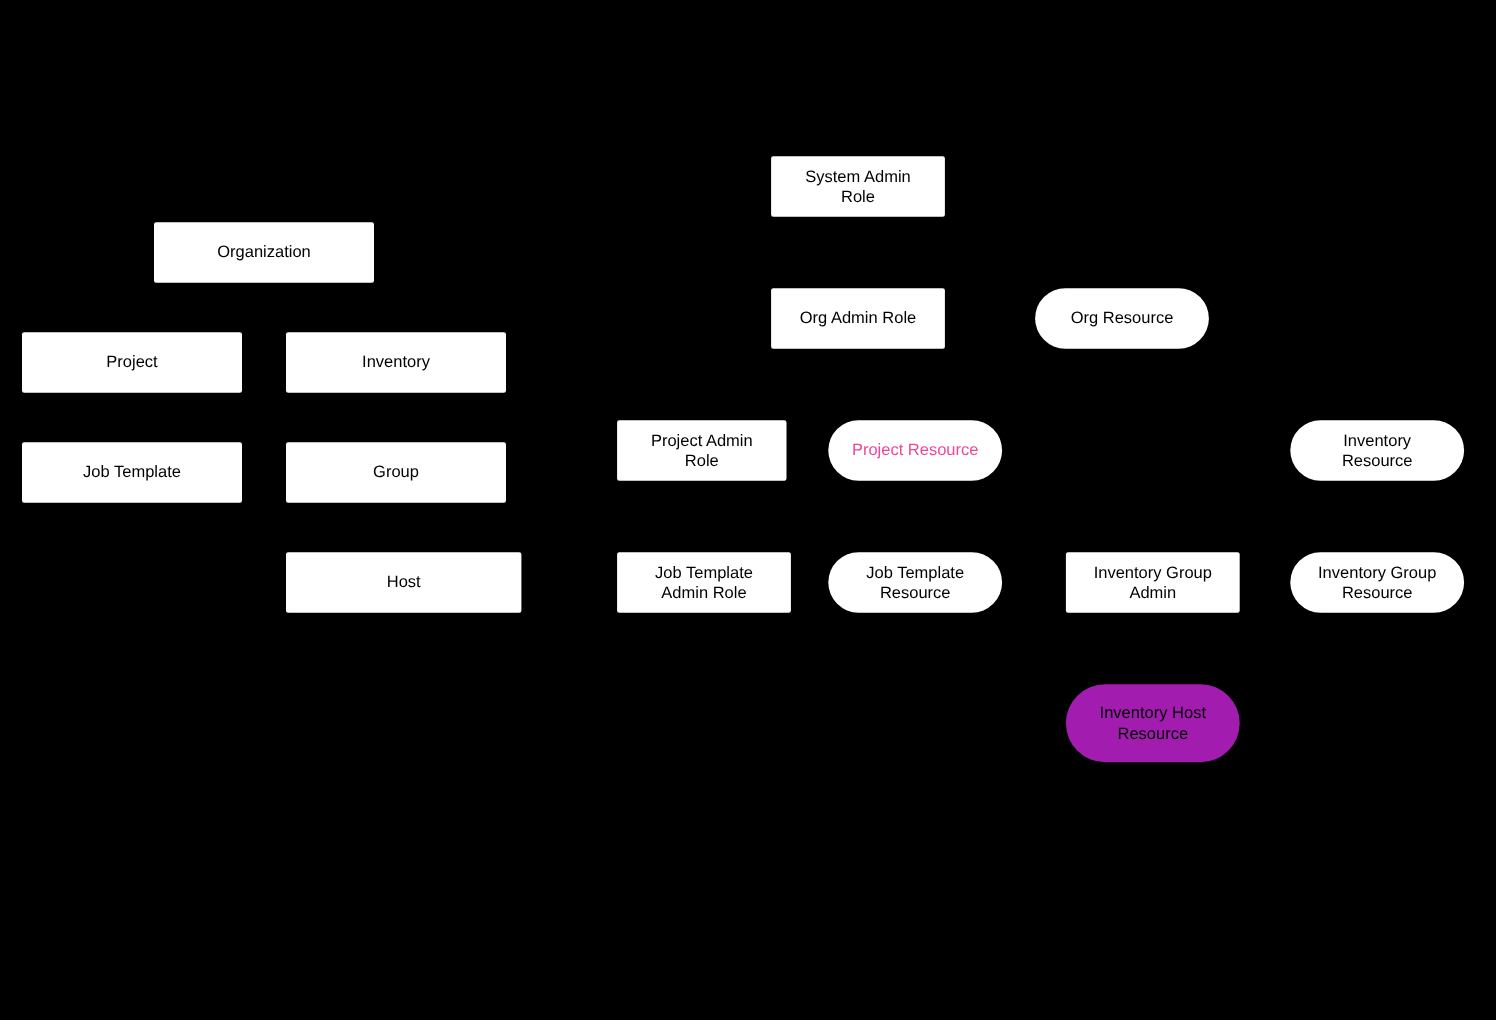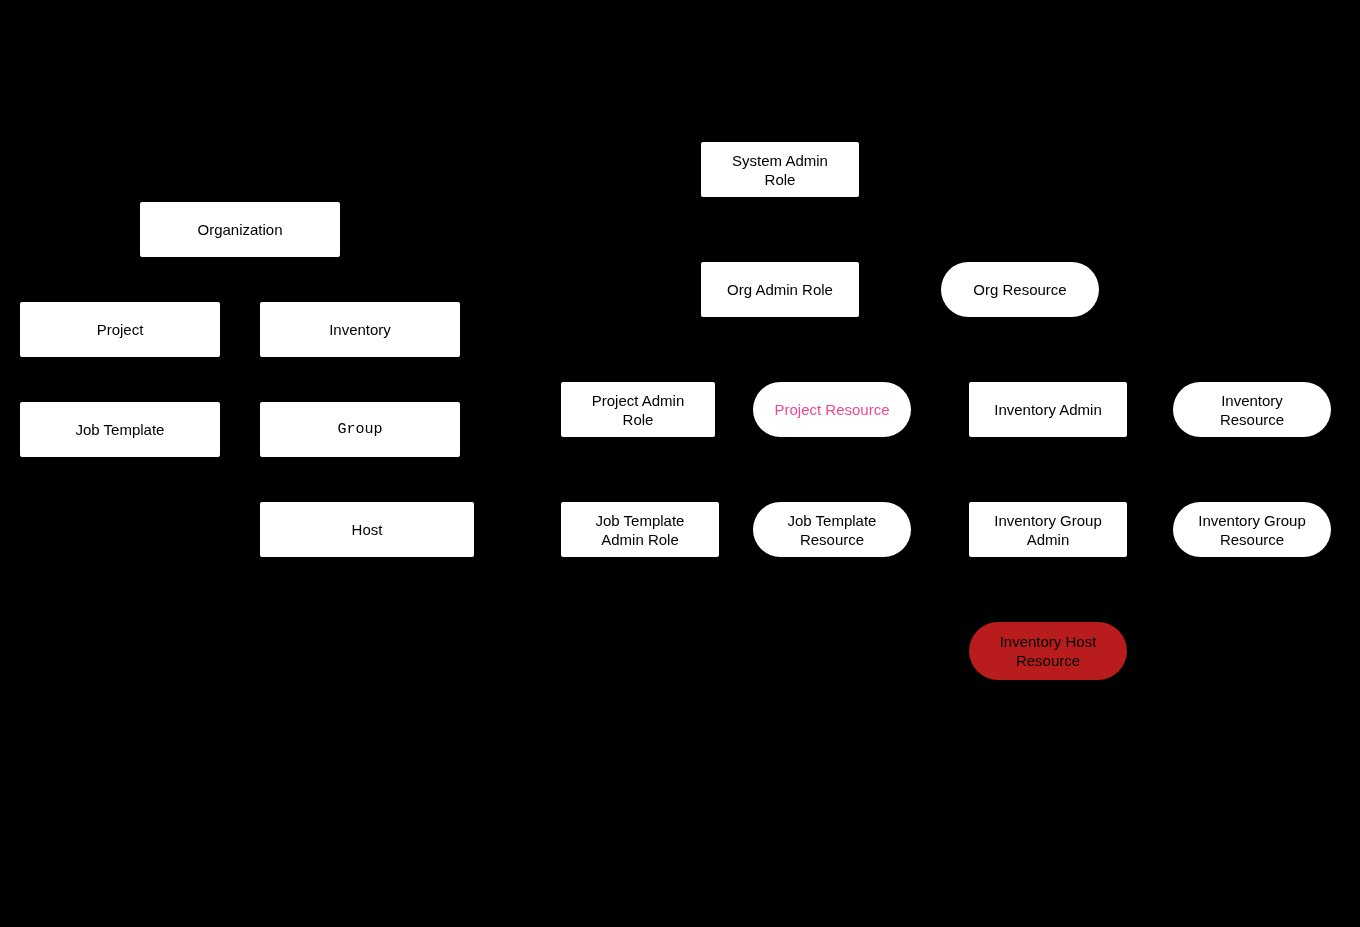--- a/index.html
+++ b/index.html
@@ -37,35 +37,34 @@
   }
 </style>
 </head>
 <body>
 
 <div id="canvas" style="background: rgb(0, 0, 0);">
     <div class="node rect" style="left: 140px; top: 202px; width: 200px; height: 55px; background: rgb(255, 255, 255); color: rgb(0, 0, 0);">Organization</div>
     <div class="node rect" style="left: 20px; top: 302px; width: 200px; height: 55px; background: rgb(255, 255, 255); color: rgb(0, 0, 0);">Project</div>
     <div class="node rect" style="left: 260px; top: 302px; width: 200px; height: 55px; background: rgb(255, 255, 255); color: rgb(0, 0, 0);">Inventory</div>
     <div class="node rect" style="left: 20px; top: 402px; width: 200px; height: 55px; background: rgb(255, 255, 255); color: rgb(0, 0, 0);">Job Template</div>
-    <div class="node rect" style="left: 260px; top: 402px; width: 200px; height: 55px; background: rgb(255, 255, 255); color: rgb(0, 0, 0); font-family: Liberation Mono, monospace;">Group</div>
+    <div class="node rect" style="left: 260px; top: 402px; width: 200px; height: 55px; background: rgb(255, 255, 255); color: rgb(0, 0, 0);">Group</div>
     <div class="node rect" style="left: 260px; top: 502px; width: 214px; height: 55px; background: rgb(255, 255, 255); color: rgb(0, 0, 0);">Host</div>
     <div class="node rect" style="left: 701px; top: 142px; width: 158px; height: 55px; background: rgb(255, 255, 255); color: rgb(0, 0, 0);">System Admin
 Role</div>
     <div class="node pill" style="left: 941px; top: 262px; width: 158px; height: 55px; background: rgb(255, 255, 255); color: rgb(0, 0, 0);">Org Resource</div>
     <div class="node rect" style="left: 701px; top: 262px; width: 158px; height: 55px; background: rgb(255, 255, 255); color: rgb(0, 0, 0);">Org Admin Role</div>
     <div class="node rect" style="left: 561px; top: 382px; width: 154px; height: 55px; background: rgb(255, 255, 255); color: rgb(0, 0, 0);">Project Admin
 Role</div>
     <div class="node pill" style="left: 753px; top: 382px; width: 158px; height: 55px; background: rgb(255, 255, 255); color: #ec4899;">Project Resource</div>
-    <div class="node rect" style="left: 969px; top: 382px; width: 158px; height: 55px; background: rgb(255, 255, 255); color: rgb(0, 0, 0);">Inventory Admin</div>
     <div class="node pill" style="left: 1173px; top: 382px; width: 158px; height: 55px; background: rgb(255, 255, 255); color: rgb(0, 0, 0);">Inventory
 Resource</div>
     <div class="node rect" style="left: 561px; top: 502px; width: 158px; height: 55px; background: rgb(255, 255, 255); color: rgb(0, 0, 0);">Job Template
 Admin Role</div>
     <div class="node pill" style="left: 753px; top: 502px; width: 158px; height: 55px; background: rgb(255, 255, 255); color: rgb(0, 0, 0);">Job Template
 Resource</div>
     <div class="node rect" style="left: 969px; top: 502px; width: 158px; height: 55px; background: rgb(255, 255, 255); color: rgb(0, 0, 0);">Inventory Group
 Admin</div>
     <div class="node pill" style="left: 1173px; top: 502px; width: 158px; height: 55px; background: rgb(255, 255, 255); color: rgb(0, 0, 0);">Inventory Group
 Resource</div>
-    <div class="node pill" style="left: 969px; top: 622px; width: 158px; height: 58px; background: #b91c1c; color: rgb(0, 0, 0);">Inventory Host
+    <div class="node pill" style="left: 969px; top: 622px; width: 158px; height: 71px; background: #a21caf; color: rgb(0, 0, 0);">Inventory Host
 Resource</div>
   </div>
 
 </body></html>

